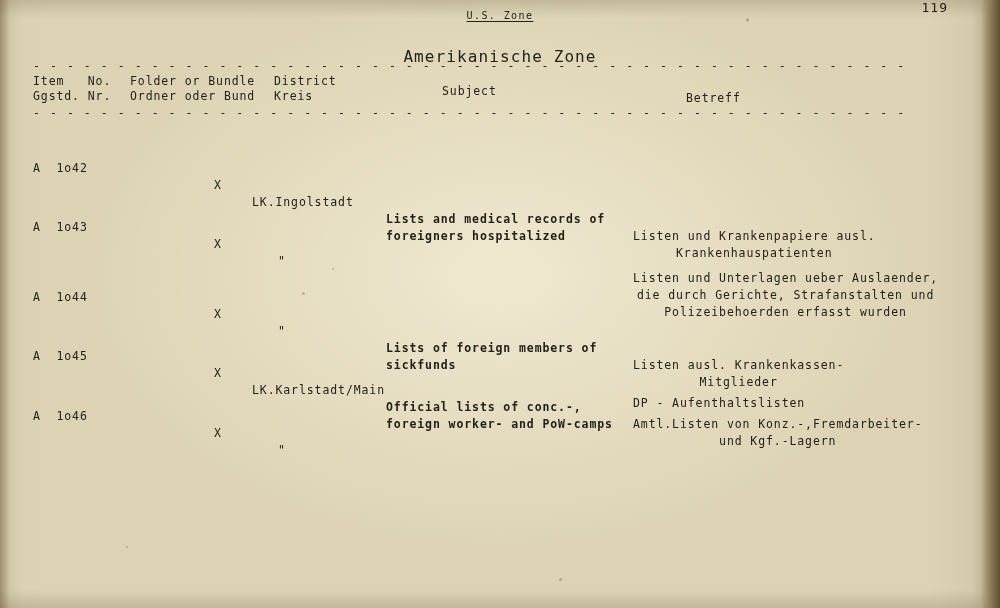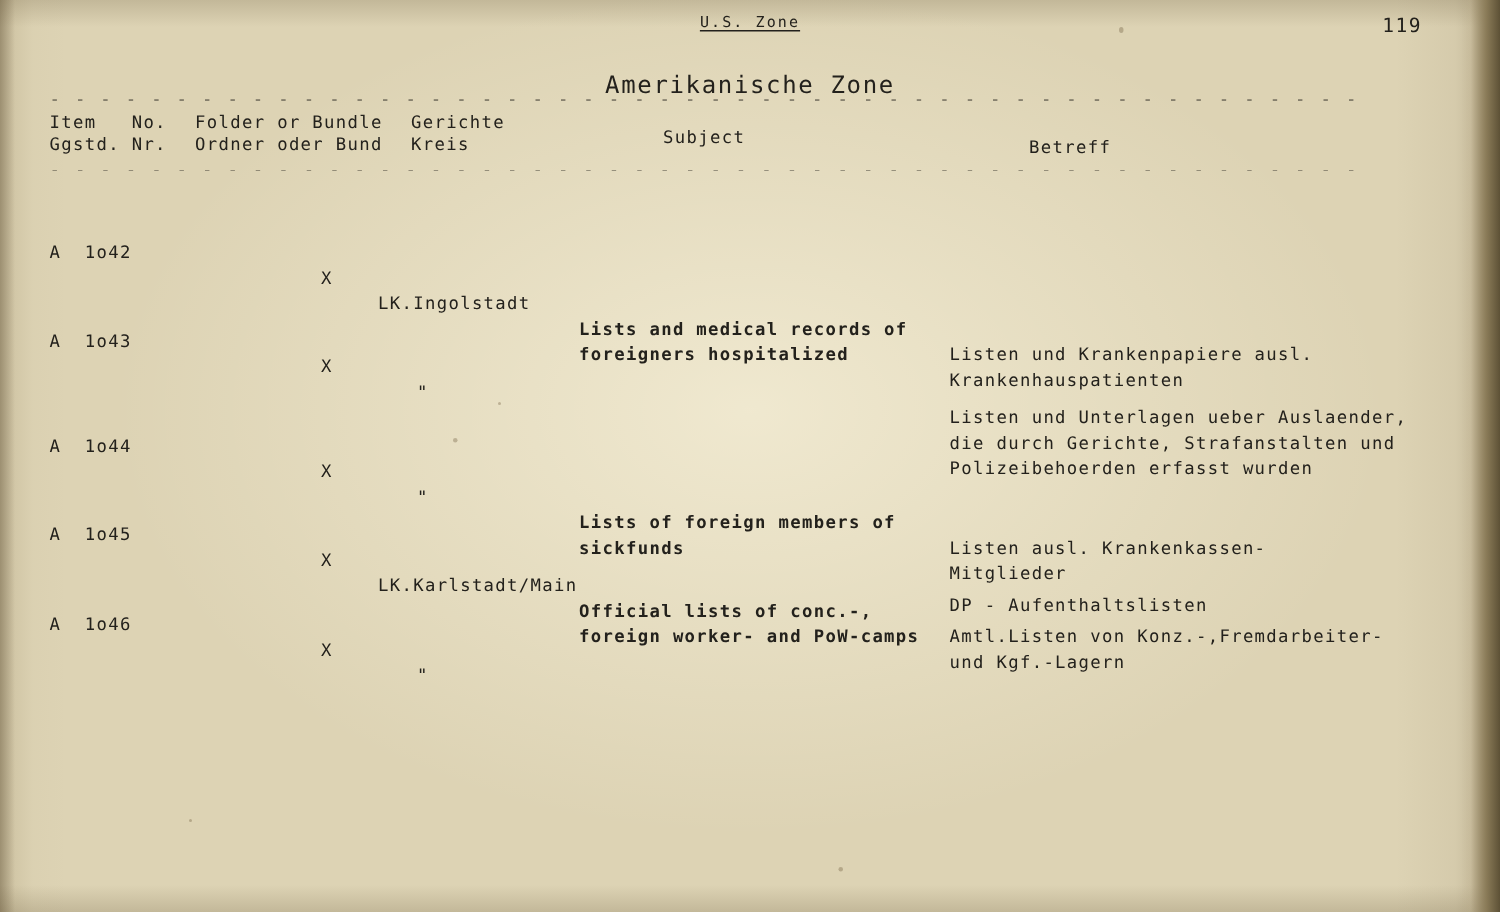--- a/index.html
+++ b/index.html
@@ -51,21 +51,21 @@
     left: 0; top: 0;
     width: 1000px;
     height: 608px;
     color: #23211c;
     font-size: 11.5px;
     letter-spacing: 0.5px;
   }
 
   .pageno {
     position: absolute;
-    top: 10px;
+    top: 0;
     right: 52px;
     font-size: 13px;
     letter-spacing: 1px;
   }
 
   .zone-title {
     position: absolute;
     top: 10px;
     left: 0;
     width: 1000px;
@@ -122,21 +122,21 @@
     width: 1000px;
     font-size: 11.5px;
     letter-spacing: 0.9px;
     line-height: 17px;
     white-space: pre;
   }
   .c-item     { position: absolute; left: 33px; }
   .c-x        { position: absolute; left: 214px; }
   .c-district { position: absolute; left: 252px; }
   .c-subject  { position: absolute; left: 386px; font-weight: bold; }
-  .c-betreff  { position: absolute; left: 633px; }
+  .c-betreff  { position: absolute; left: 633px; text-align: center; }
 
   
   .speck {
     position: absolute;
     background: rgba(90,70,40,0.30);
     border-radius: 50%;
     pointer-events: none;
   }
 </style>
 </head>
@@ -154,21 +154,21 @@
 
     <div class="rule rule-top">- - - - - - - - - - - - - - - - - - - - - - - - - - - - - - - - - - - - - - - - - - - - - - - - - - - - - - - - - - - - - - - - - - - - - - - - - - - - - - - - - - - - - - - - - -</div>
     <div class="rule rule-bot">- - - - - - - - - - - - - - - - - - - - - - - - - - - - - - - - - - - - - - - - - - - - - - - - - - - - - - - - - - - - - - - - - - - - - - - - - - - - - - - - - - - - - - - - - -</div>
 
     <div class="hdr hdr-item"><span>Item   No.</span>
 <span>Ggstd. Nr.</span></div>
 
     <div class="hdr hdr-folder"><span>Folder or Bundle</span>
 <span>Ordner oder Bund</span></div>
 
-    <div class="hdr hdr-district"><span>Gerichte</span>
+    <div class="hdr hdr-district"><span>District</span>
 <span>Kreis</span></div>
 
     <div class="hdr hdr-subject">Subject</div>
     <div class="hdr hdr-betreff">Betreff</div>
 
     <div class="row" style="top:143px">
       <span class="c-item">A  1o42</span>
       <span class="c-x">X</span>
       <span class="c-district">LK.Ingolstadt</span>
       <span class="c-subject">Lists and medical records of

